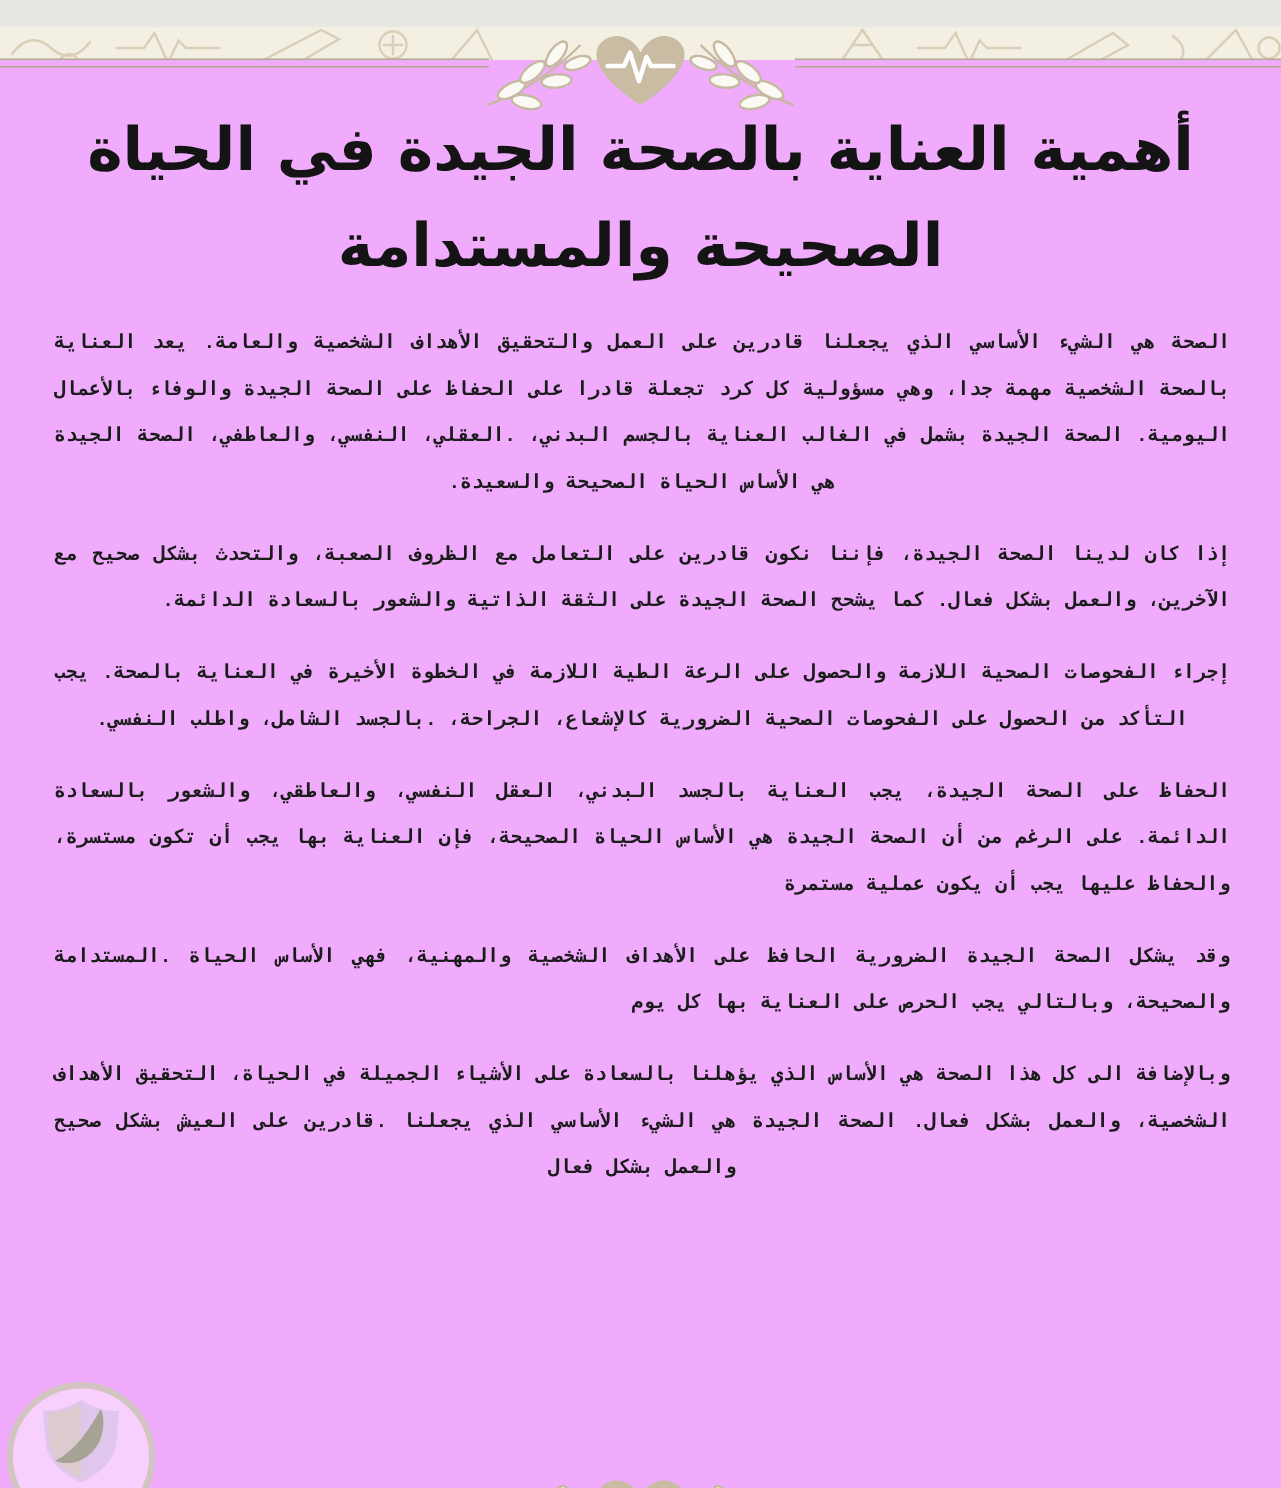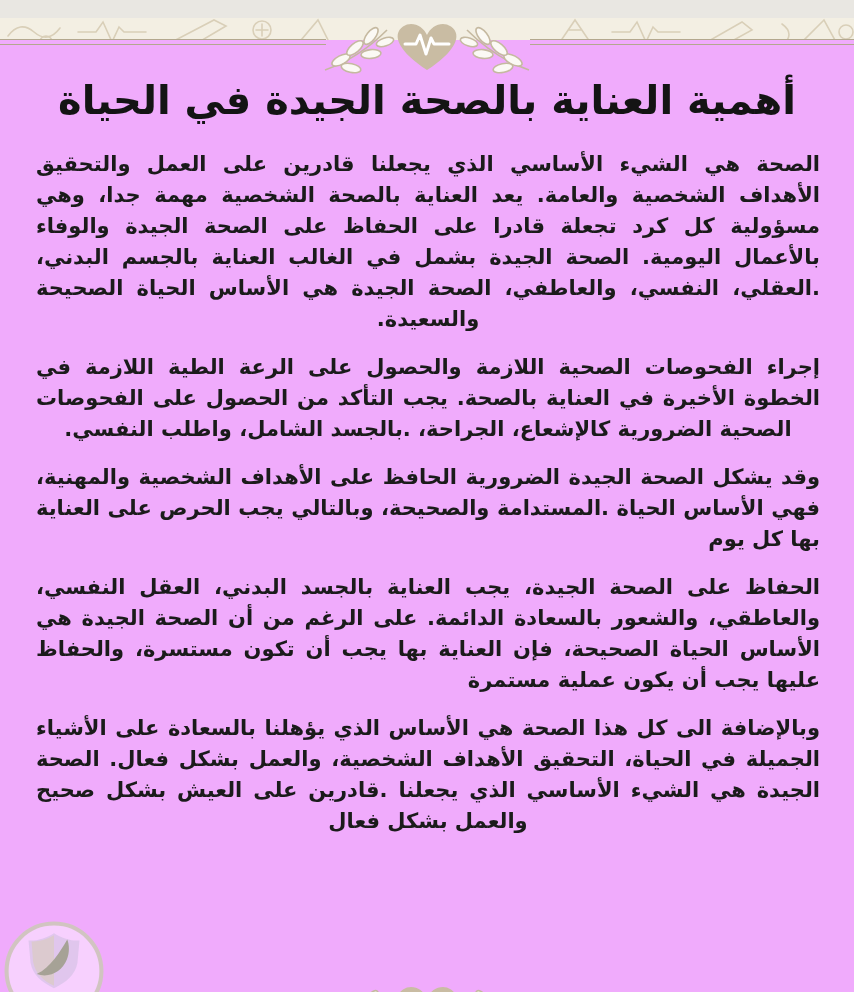--- a/index.html
+++ b/index.html
@@ -23,22 +23,22 @@
   .title{
     direction:rtl;margin:50px 20px 0;padding:0;text-align:center;
     font-size:40px;line-height:64px;font-weight:bold;color:#141414;
     letter-spacing:0;
   }
   
   .content{
     direction:rtl;margin:17px 34px 0 36px;color:#1b1b1b;
   }
   .content p{
-    margin:0 0 17px 0;font-size:21px;font-weight:bold;line-height:31px;
-    text-align:justify;text-align-last:right;
+    margin:0 0 17px 0;font-size:13px;font-weight:bold;line-height:31px;
+    text-align:justify;text-align-last:right;font-family:Liberation Mono, monospace;
   }
   .content p.center-last{text-align-last:center;}
   
   .footer-strip{position:absolute;left:0;bottom:0;width:854px;height:5px;background:#d2e3d8;z-index:5;}
   
   .watermark{position:absolute;left:3px;top:902px;width:102px;height:102px;opacity:.55;z-index:4;}
 </style>
 </head>
 <body>
 
@@ -89,27 +89,29 @@
         </g>
       <g>
         <path d="M110 52 C 82 34 74 17 86 8.5 C 95 2.5 106 8 110 17 C 114 8 125 2.5 134 8.5 C 146 17 138 34 110 52 Z" fill="#c9bca3"></path>
         <polyline points="88,26 99,26 103,17 109,36 114,20 117,26 132,26" fill="none" stroke="#ffffff" stroke-width="3" stroke-linecap="round" stroke-linejoin="round"></polyline>
       </g>
     </svg>
   </div>
 
   <h1 class="title">
     <span>أهمية العناية بالصحة الجيدة في الحياة</span><br>
+    <span>الصحيحة والمستدامة</span>
   </h1>
 
   <div class="content">
     <p class="center-last">الصحة هي الشيء الأساسي الذي يجعلنا قادرين على العمل والتحقيق الأهداف الشخصية والعامة. يعد العناية بالصحة الشخصية مهمة جدا، وهي مسؤولية كل كرد تجعلة قادرا على الحفاظ على الصحة الجيدة والوفاء بالأعمال اليومية. الصحة الجيدة بشمل في الغالب العناية بالجسم البدني، .العقلي، النفسي، والعاطفي، الصحة الجيدة هي الأساس الحياة الصحيحة والسعيدة.</p>
+    <p>إذا كان لدينا الصحة الجيدة، فإننا نكون قادرين على التعامل مع الظروف الصعبة، والتحدث بشكل صحيح مع الآخرين، والعمل بشكل فعال. كما يشحح الصحة الجيدة على الثقة الذاتية والشعور بالسعادة الدائمة.</p>
     <p class="center-last">إجراء الفحوصات الصحية اللازمة والحصول على الرعة الطية اللازمة في الخطوة الأخيرة في العناية بالصحة. يجب التأكد من الحصول على الفحوصات الصحية الضرورية كالإشعاع، الجراحة، .بالجسد الشامل، واطلب النفسي.</p>
+    <p>الحفاظ على الصحة الجيدة، يجب العناية بالجسد البدني، العقل النفسي، والعاطقي، والشعور بالسعادة الدائمة. على الرغم من أن الصحة الجيدة هي الأساس الحياة الصحيحة، فإن العناية بها يجب أن تكون مستسرة، والحفاظ عليها يجب أن يكون عملية مستمرة</p>
     <p>وقد يشكل الصحة الجيدة الضرورية الحافظ على الأهداف الشخصية والمهنية، فهي الأساس الحياة .المستدامة والصحيحة، وبالتالي يجب الحرص على العناية بها كل يوم</p>
-    <p>الحفاظ على الصحة الجيدة، يجب العناية بالجسد البدني، العقل النفسي، والعاطقي، والشعور بالسعادة الدائمة. على الرغم من أن الصحة الجيدة هي الأساس الحياة الصحيحة، فإن العناية بها يجب أن تكون مستسرة، والحفاظ عليها يجب أن يكون عملية مستمرة</p>
     <p class="center-last">وبالإضافة الى كل هذا الصحة هي الأساس الذي يؤهلنا بالسعادة على الأشياء الجميلة في الحياة، التحقيق الأهداف الشخصية، والعمل بشكل فعال. الصحة الجيدة هي الشيء الأساسي الذي يجعلنا .قادرين على العيش بشكل صحيح والعمل بشكل فعال</p>
   </div>
 
   <div class="ornament ornament-bottom">
     <svg width="220" height="60" viewBox="0 0 220 60">
       <defs>
         <g id="branch-b" fill="#fbf9f4" stroke="#c5b9a0" stroke-width="1.6">
           <path d="M8 52 Q 42 40 70 12" fill="none"></path>
           <ellipse cx="24" cy="42" rx="10" ry="4.4" transform="rotate(-28 24 42)"></ellipse>
           <ellipse cx="34" cy="50" rx="10" ry="4.4" transform="rotate(12 34 50)"></ellipse>

